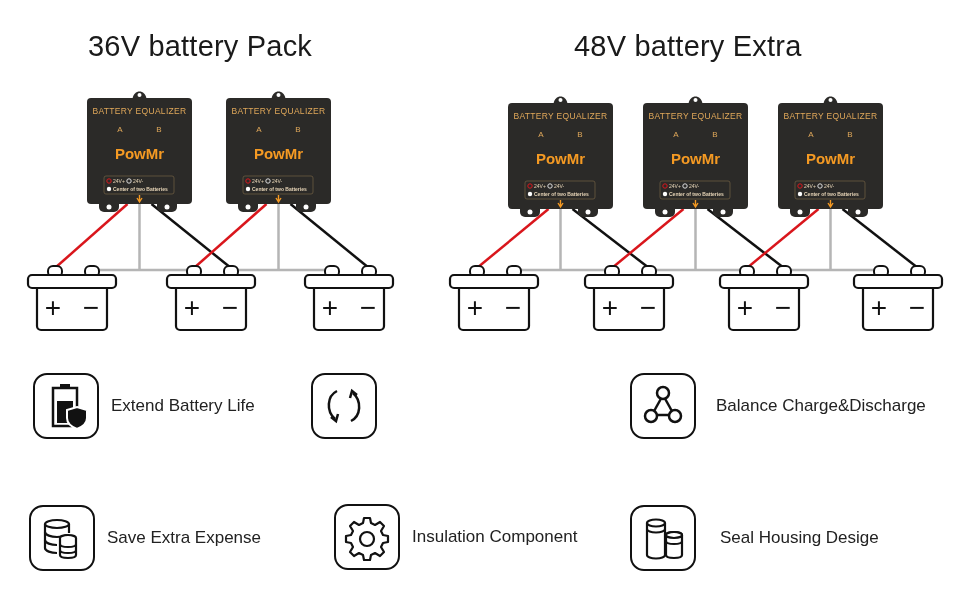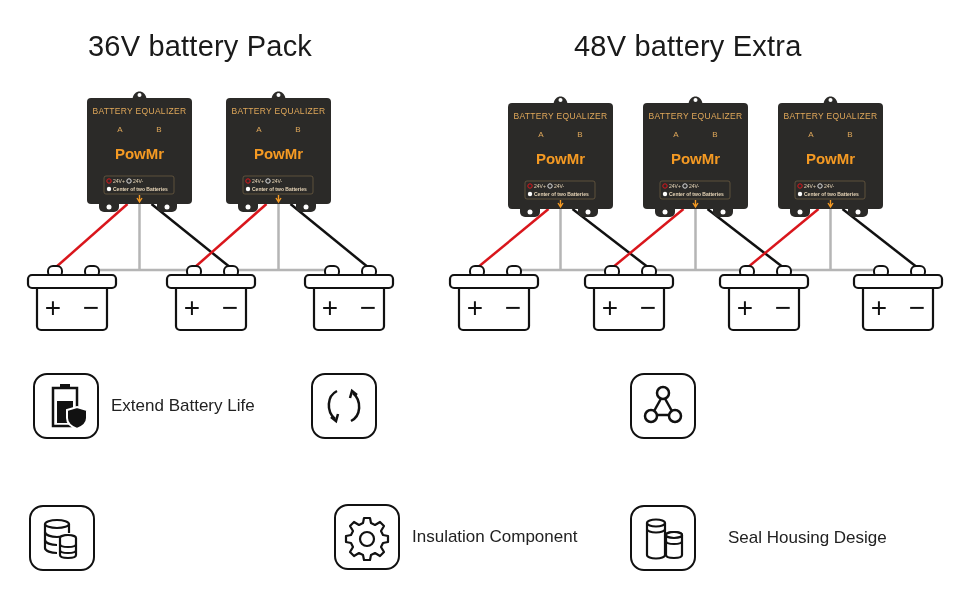--- a/index.html
+++ b/index.html
@@ -235,36 +235,38 @@
   <div class="icon-box">
     <svg width="54" height="54" viewBox="0 0 54 54">
       <line x1="27" y1="16" x2="17" y2="34" stroke="#111" stroke-width="2.5"></line>
       <line x1="27" y1="16" x2="37" y2="34" stroke="#111" stroke-width="2.5"></line>
       <line x1="17" y1="36" x2="37" y2="36" stroke="#111" stroke-width="2.5"></line>
       <circle cx="27" cy="14" r="6" fill="#fff" stroke="#111" stroke-width="2.5"></circle>
       <circle cx="15" cy="37" r="6" fill="#fff" stroke="#111" stroke-width="2.5"></circle>
       <circle cx="39" cy="37" r="6" fill="#fff" stroke="#111" stroke-width="2.5"></circle>
     </svg>
   </div>
+  <div class="label" style="margin-left:20px;">Balance Charge&amp;Discharge</div>
 </div>
 
 <div class="feature" style="left:29px; top:505px;">
   <div class="icon-box">
     <svg width="54" height="54" viewBox="0 0 54 54">
       <ellipse cx="22" cy="13" rx="12" ry="4" fill="#fff" stroke="#111" stroke-width="2.2"></ellipse>
       <path d="M10 13 L10 37 C10 40 16 42 22 42" fill="none" stroke="#111" stroke-width="2.2"></path>
       <path d="M34 13 L34 22" fill="none" stroke="#111" stroke-width="2.2"></path>
       <path d="M10 21 C10 24 16 26 22 26 C26 26 30 25 32 24" fill="none" stroke="#111" stroke-width="2.2"></path>
       <path d="M10 29 C10 32 16 34 22 34" fill="none" stroke="#111" stroke-width="2.2"></path>
       <ellipse cx="33" cy="27" rx="8" ry="3" fill="#fff" stroke="#111" stroke-width="2.2"></ellipse>
       <path d="M25 27 L25 44 C25 46 29 47 33 47 C37 47 41 46 41 44 L41 27" fill="#fff" stroke="#111" stroke-width="2.2"></path>
       <path d="M25 33 C25 35 29 36 33 36 C37 36 41 35 41 33" fill="none" stroke="#111" stroke-width="2"></path>
       <path d="M25 39 C25 41 29 42 33 42 C37 42 41 41 41 39" fill="none" stroke="#111" stroke-width="2"></path>
     </svg>
   </div>
+  <div class="label">Save Extra Expense</div>
 </div>
 
 <div class="feature" style="left:311px; top:504px;padding-left:23px;">
   <div class="icon-box">
     <svg width="54" height="54" viewBox="0 0 54 54">
       <path id="gearpath" fill="none" stroke="#111" stroke-width="2.2" stroke-linejoin="round" d="M24 8 L30 8 L31 13 L35 15 L40 12 L44 16 L41 21 L43 25 L48 26 L48 32 L43 33 L41 37 L44 42 L40 46 L35 43 L31 45 L30 50 L24 50 L23 45 L19 43 L14 46 L10 42 L13 37 L11 33 L6 32 L6 26 L11 25 L13 21 L10 16 L14 12 L19 15 L23 13 Z"></path>
       <circle cx="27" cy="29" r="7" fill="none" stroke="#111" stroke-width="2.2"></circle>
     </svg>
   </div>
   <div class="label">Insulation Component</div>
@@ -275,14 +277,14 @@
     <svg width="54" height="54" viewBox="0 0 54 54">
       <ellipse cx="20" cy="12" rx="9" ry="3.5" fill="#fff" stroke="#111" stroke-width="2.2"></ellipse>
       <path d="M11 12 L11 44 C11 46 15 47.5 20 47.5 C25 47.5 29 46 29 44 L29 12" fill="none" stroke="#111" stroke-width="2.2"></path>
       <path d="M11 18 C11 20 15 21.5 20 21.5 C25 21.5 29 20 29 18" fill="none" stroke="#111" stroke-width="2"></path>
       <ellipse cx="38" cy="24" rx="8" ry="3" fill="#fff" stroke="#111" stroke-width="2.2"></ellipse>
       <path d="M30 24 L30 44 C30 46 34 47 38 47 C42 47 46 46 46 44 L46 24" fill="#fff" stroke="#111" stroke-width="2.2"></path>
       <path d="M30 30 C30 32 34 33 38 33 C42 33 46 32 46 30" fill="none" stroke="#111" stroke-width="2"></path>
       <ellipse cx="38" cy="24" rx="8" ry="3" fill="#fff" stroke="#111" stroke-width="2.2"></ellipse>
     </svg>
   </div>
-  <div class="label" style="margin-left:32px;">Seal Housing Desige</div>
+  <div class="label" style="margin-left:24px;">Seal Housing Desige</div>
 </div>
 
 </body></html>

